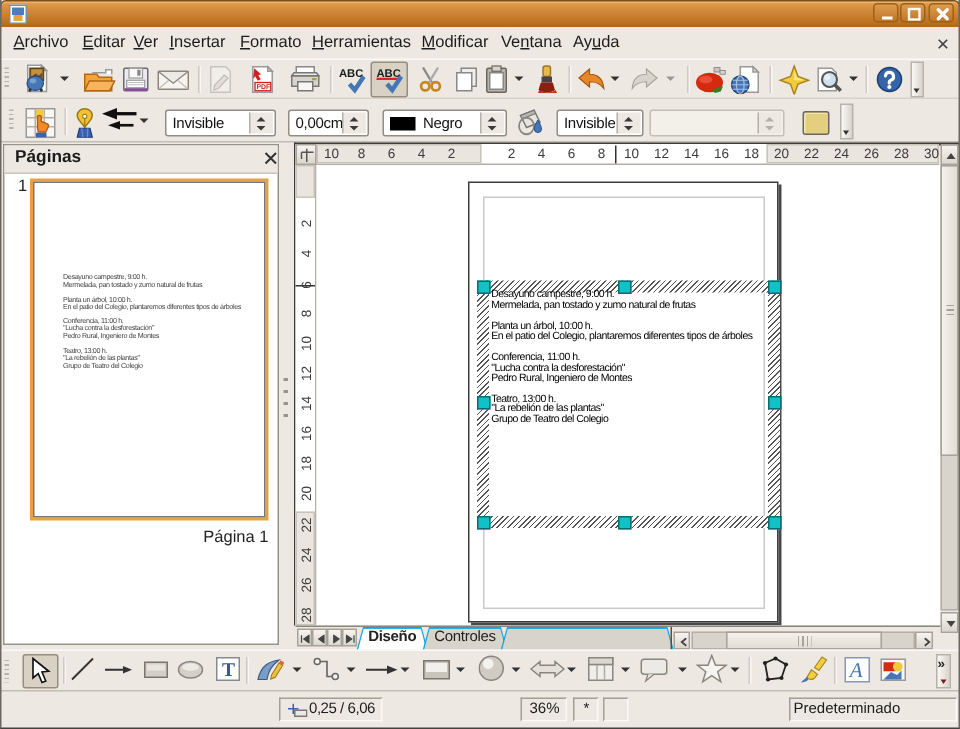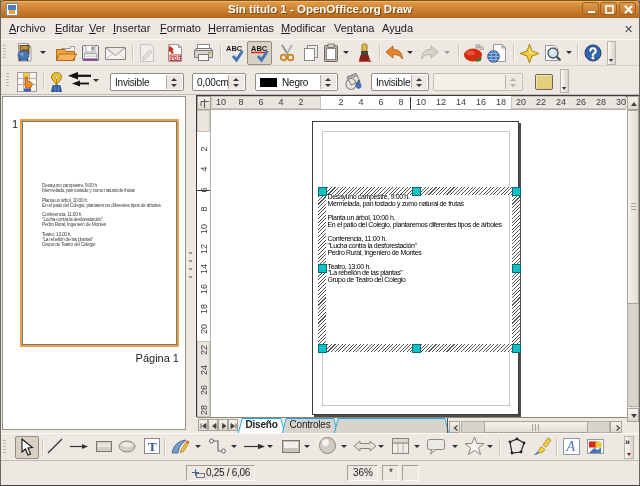--- a/index.html
+++ b/index.html
@@ -70,21 +70,20 @@
 #winframe{left:0;top:0;width:640px;height:486px;border-left:1px solid #6b6861;border-right:1px solid #6b6861;border-bottom:1px solid #44423e;box-sizing:border-box;pointer-events:none;}
 </style></head>
 <body>
 <div id="root">
 
 <div class="abs" id="titlebar"></div>
 <div class="abs" style="left:6px;top:3px;width:12px;height:13px;background:#fdfdfd;border:1px solid #7b8ea8;box-sizing:border-box;">
   <div class="abs" style="left:1px;top:1px;width:8px;height:5px;background:#4d7dbd;"></div>
   <div class="abs" style="left:2px;top:6px;width:6px;height:4px;background:#e8a33c;"></div>
 </div>
-<div class="abs" id="title-text">Sin título 1 - OpenOffice.org Draw</div>
 <div class="abs winbtn" style="left:582px;">
       <svg width="13" height="11">
         <path d="M3 8 H10" stroke="#fff" stroke-width="2"></path>
       </svg>
     </div>
 <div class="abs winbtn" style="left:600px;">
       <svg width="13" height="11">
         <rect x="3" y="2" width="7" height="7" fill="none" stroke="#fff" stroke-width="1.6"></rect>
       </svg>
     </div>
@@ -310,20 +309,26 @@
 <div class="abs combo dis" style="left:433px;top:73px;width:90px;">
       <span class="spin"></span>
     </div>
 
 <div class="abs" style="left:535px;top:74px;width:18px;height:16px;background:#e3cf7d;border:1px solid #6b6861;border-radius:2px;box-sizing:border-box;box-shadow:inset 1px 1px 0 #f2e6ac;"></div>
 
 <div class="abs" style="left:560px;top:69px;width:9px;height:24px;background:linear-gradient(90deg,#fbf9f6,#d8d3ca);border:1px solid #b8b3aa;box-sizing:border-box;"></div>
 <div class="abs dar" style="left:561.5px;top:87px;border-left-width:2.5px;border-right-width:2.5px;"></div>
 
 <div class="abs" id="panel"></div>
+<div class="abs" id="panel-head">
+      <div class="abs" id="panel-title">Páginas</div>
+<svg class="abs" style="left:173px;top:4px;" width="9" height="9">
+        <path d="M1 1 L8 8 M8 1 L1 8" stroke="#333" stroke-width="1.4"></path>
+      </svg>
+    </div>
 <div class="abs" style="left:12px;top:118px;font-size:11px;color:#222;">1</div>
 <div class="abs" id="thumb"></div>
 <div class="abs" id="thumb-inner"></div>
 <div class="abs" id="thumb-text">Desayuno campestre, 9:00 h.
 Mermelada, pan tostado y zumo natural de frutas
 
 Planta un árbol, 10:00 h.
 En el patio del Colegio, plantaremos diferentes tipos de árboles
 
 Conferencia, 11:00 h.
@@ -606,13 +611,16 @@
       </svg>
       <span style="position:absolute;left:19px;top:1px;letter-spacing:-0.3px;">0,25 / 6,06</span>
     </div>
 <div class="abs scell" style="left:347px;width:31px;">
       <span style="position:absolute;left:5px;top:1px;">36%</span>
     </div>
 <div class="abs scell" style="left:382px;width:17px;">
       <span style="position:absolute;left:6px;top:1px;">*</span>
     </div>
 <div class="abs scell" style="left:402px;width:17px;"></div>
+<div class="abs scell" style="left:526px;width:112px;">
+      <span style="position:absolute;left:2px;top:1px;">Predeterminado</span>
+    </div>
 <div class="abs" id="winframe"></div>
 </div>
 </body></html>

